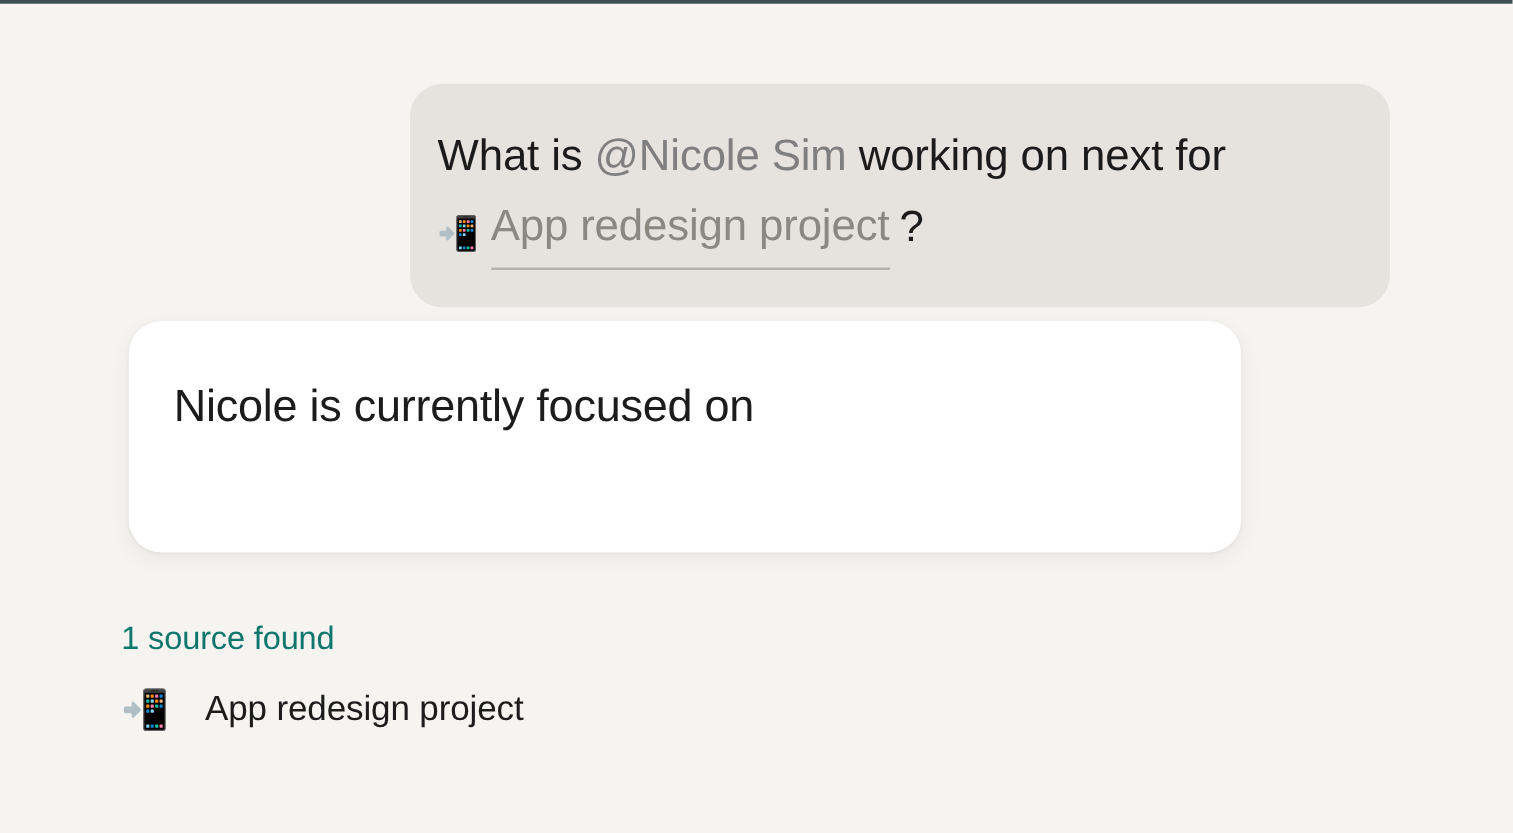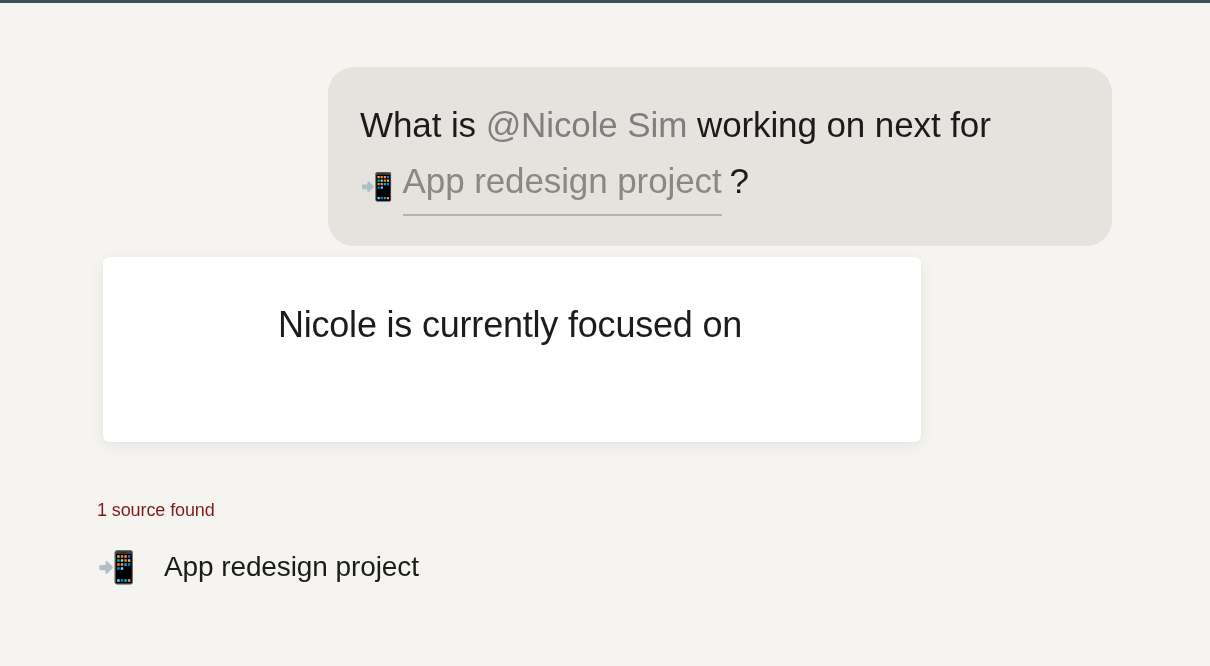--- a/index.html
+++ b/index.html
@@ -34,21 +34,21 @@
     height: 663px;
   }
 
   
   .question-bubble {
     position: absolute;
     left: 328px;
     top: 64px;
     width: 784px;
     box-sizing: border-box;
-    padding: 30px 34px 30px 32px;
+    padding: 30px 34px 30px 22px;
     background: #e6e3df;
     border-radius: 26px;
   }
   .q-line {
     font-size: 35px;
     line-height: 56px;
     color: #1b1b1b;
     white-space: nowrap;
     letter-spacing: -0.1px;
   }
@@ -75,28 +75,27 @@
   .q-qmark {
     color: #1b1b1b;
     margin-left: 8px;
   }
 
   
   .answer-card {
     position: absolute;
     left: 103px;
     top: 254px;
-    width: 818px;
+    width: 890px;
     height: 185px;
     box-sizing: border-box;
     padding: 40px 40px 40px 36px;
     background: #ffffff;
-    border-radius: 6px;
+    border-radius: 26px;
     box-shadow: 0 5px 18px rgba(0, 0, 0, 0.055), 0 1px 3px rgba(0, 0, 0, 0.04);
-    text-align: center;
   }
   .a-line {
     font-size: 36px;
     line-height: 56px;
     color: #1c1c1c;
     white-space: nowrap;
     letter-spacing: -0.2px;
   }
   .citation {
     display: inline-flex;
@@ -119,23 +118,23 @@
   }
 
   
   .sources {
     position: absolute;
     left: 97px;
     top: 490px;
     width: 700px;
   }
   .sources-heading {
-    font-size: 18px;
+    font-size: 26px;
     line-height: 34px;
-    color: #7f1d1d;
+    color: #0f766e;
     letter-spacing: -0.1px;
   }
   .source-row {
     display: flex;
     align-items: center;
     margin-top: 22px;
   }
   .source-emoji {
     font-size: 31px;
     line-height: 1;

